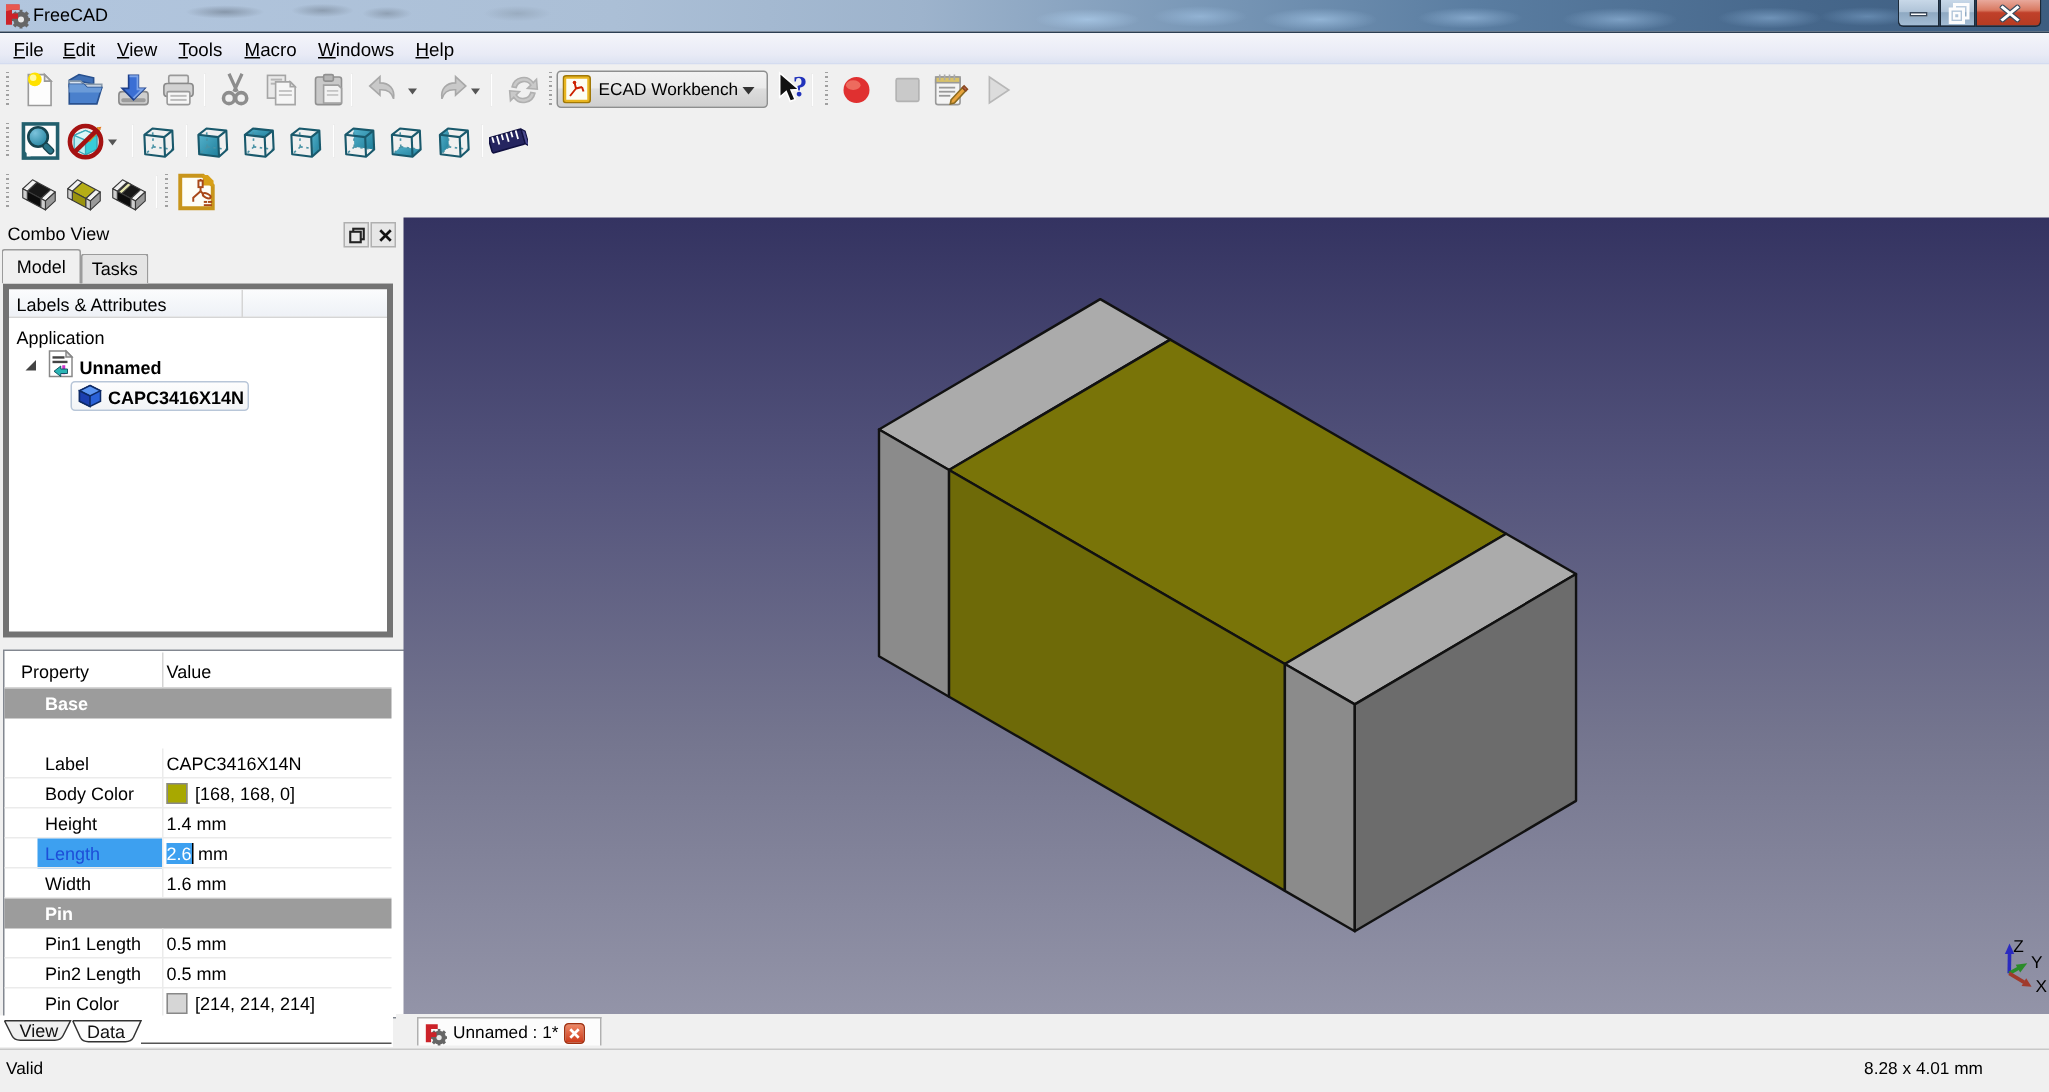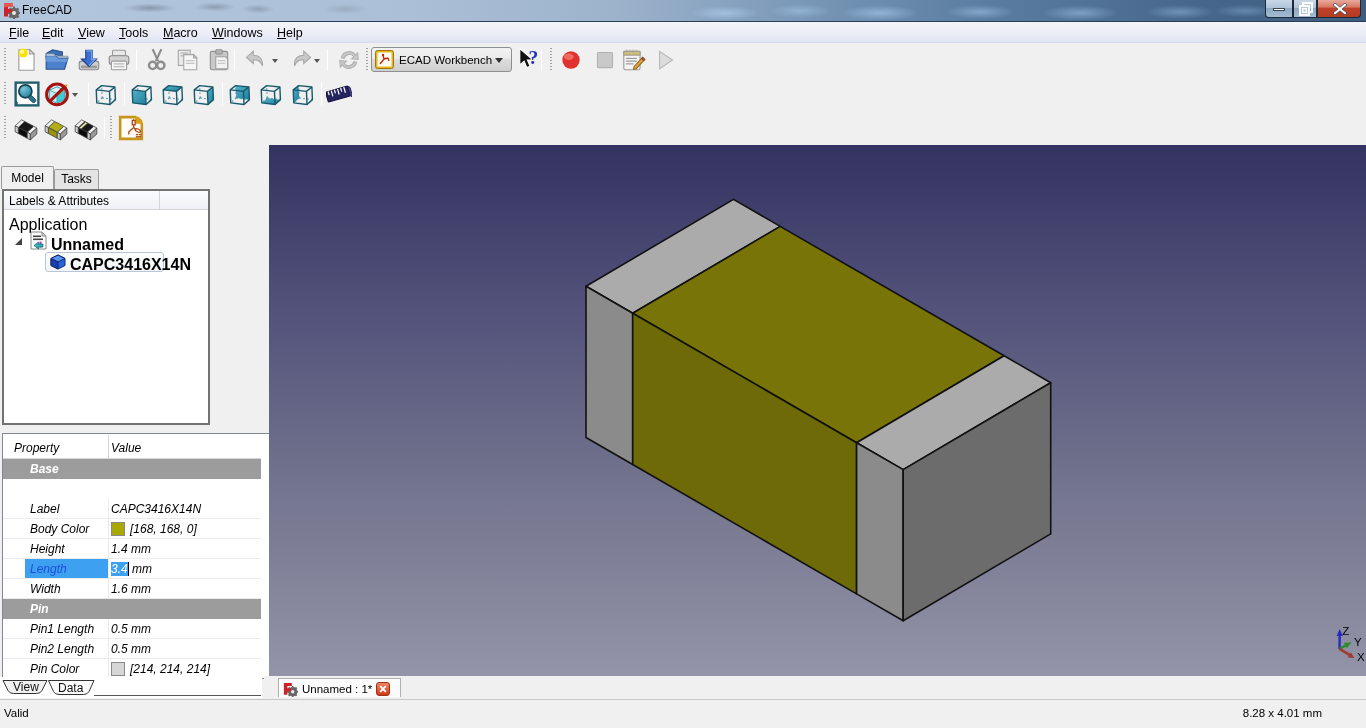--- a/index.html
+++ b/index.html
@@ -54,27 +54,27 @@
   
   #leftpanel { left:0; top:145px; width:263px; height:555px; background:#f0f0f0; }
   #cv-title { position:absolute; left:0; top:2px; width:100%; height:20px; font-size:12px; color:#000; }
   #cv-title span { position:absolute; left:5px; top:2px; }
   
   .tab { position:absolute; font-size:12px; color:#000; text-align:center;
     border:1px solid #9b9b9b; border-bottom:none; border-radius:2px 2px 0 0; }
   #tab-model { left:1px; top:21px; width:53px; height:23px; background:#f0f0f0; z-index:3; padding-top:4px; }
   #tab-tasks { left:54px; top:24px; width:45px; height:20px; background:#e4e4e4; z-index:1; padding-top:2px; }
   
-  #tree { position:absolute; left:2px; top:44px; width:208px; height:236px; background:#fff; border:2px solid #737373; }
+  #tree { position:absolute; left:2px; top:44px; width:260px; height:236px; background:#fff; border:4px solid #737373; }
   #tree-head { position:absolute; left:0; top:0; width:100%; height:19px; background:linear-gradient(#fbfcfd,#eef1f6); border-bottom:1px solid #d5d5d5; font-size:12px; }
   #tree-head .col1 { position:absolute; left:5px; top:3px; }
   #tree-head .divv { position:absolute; left:155px; top:0; width:1px; height:19px; background:#d5d5d5; }
-  .titem { position:absolute; font-size:16px; color:#000; }
-  
-  #propgrid { position:absolute; left:2px; top:288px; width:304px; height:246px; background:#fff; border:1px solid #828790;font-style:italic; }
+  .titem { position:absolute; font-size:12px; color:#000; }
+  
+  #propgrid { position:absolute; left:2px; top:288px; width:304px; height:246px; background:#fff; border:1px solid #828790; }
   .prow { position:absolute; left:0; width:258px; height:20px; font-size:12px; }
   .prow .name { position:absolute; left:27px; top:3px; }
   .prow .val  { position:absolute; left:108px; top:3px; white-space:nowrap; }
   .prow .grid { position:absolute; left:0; bottom:0; width:100%; height:1px; background:#ebebeb; }
   .prow .vline { position:absolute; left:105px; top:0; width:1px; height:20px; background:#ebebeb; }
   .pgroup { background:#9c9c9c; color:#fff; font-weight:bold; }
   .pgroup .name { left:27px; }
   .swatch { position:absolute; left:108px; top:3px; width:14px; height:14px; border:1px solid #888; }
   
   #vd-tabs { position:absolute; }
@@ -472,20 +472,32 @@
           <g fill="#a84818">
             <rect x="16.5" y="17.5" width="2" height="1.2"></rect>
             <rect x="19" y="17.5" width="2.6" height="1.2"></rect>
             <rect x="16.5" y="19.5" width="5" height="1.2"></rect>
           </g>
         </svg></div>
   </div>
 </div>
 
 <div class="abs" id="leftpanel">
+  <div id="cv-title">
+      <span>Combo View</span>
+    <div style="position:absolute;left:229px;top:1px;width:17px;height:17px;background:#e7e7e7;border:1px solid #b0b0b0"></div>
+    <div style="position:absolute;left:247px;top:1px;width:17px;height:17px;background:#e7e7e7;border:1px solid #b0b0b0"></div>
+    <svg style="position:absolute;left:232px;top:4px" width="12" height="12" viewBox="0 0 12 12">
+        <rect x="3.5" y="1.5" width="7" height="7" fill="none" stroke="#222" stroke-width="1.4"></rect>
+        <rect x="1.5" y="3.5" width="7" height="7" fill="#e7e7e7" stroke="#222" stroke-width="1.4"></rect>
+      </svg>
+    <svg style="position:absolute;left:251px;top:4px" width="12" height="12" viewBox="0 0 12 12">
+        <path d="M2.5 2.5 L9.5 9.5 M9.5 2.5 L2.5 9.5" stroke="#111" stroke-width="1.8"></path>
+      </svg>
+  </div>
   <div class="tab" id="tab-model">Model</div>
   <div class="tab" id="tab-tasks">Tasks</div>
   <div id="tree">
     <div id="tree-head">
         <span class="col1">Labels &amp; Attributes</span>
         <div class="divv"></div>
       </div>
     <div class="titem" style="left:5px; top:25px;">Application</div>
     <svg class="abs" style="left:10px; top:46px" width="9" height="9" viewBox="0 0 9 9">
         <path d="M8 1 L8 8 L1 8 Z" fill="#444"></path>
@@ -532,21 +544,21 @@
       </div>
     <div class="prow" style="top:105px">
         <span class="name">Height</span>
         <span class="val">1.4 mm</span>
         <div class="grid"></div>
         <div class="vline"></div>
       </div>
     <div class="prow" style="top:125px">
         <div class="abs" style="left:22px;top:0;width:83px;height:20px;background:#3da0f0"></div>
         <span class="name" style="color:#1d4ed8;z-index:2">Length</span>
-        <span class="val"><span style="background:#3da0f0;color:#fff">3.4</span><span style="border-left:1px solid #000"></span> mm</span>
+        <span class="val"><span style="background:#3da0f0;color:#fff">2.6</span><span style="border-left:1px solid #000"></span> mm</span>
         <div class="grid"></div>
         <div class="vline"></div>
       </div>
     <div class="prow" style="top:145px">
         <span class="name">Width</span>
         <span class="val">1.6 mm</span>
         <div class="grid"></div>
         <div class="vline"></div>
       </div>
     <div class="prow pgroup" style="top:165px">

